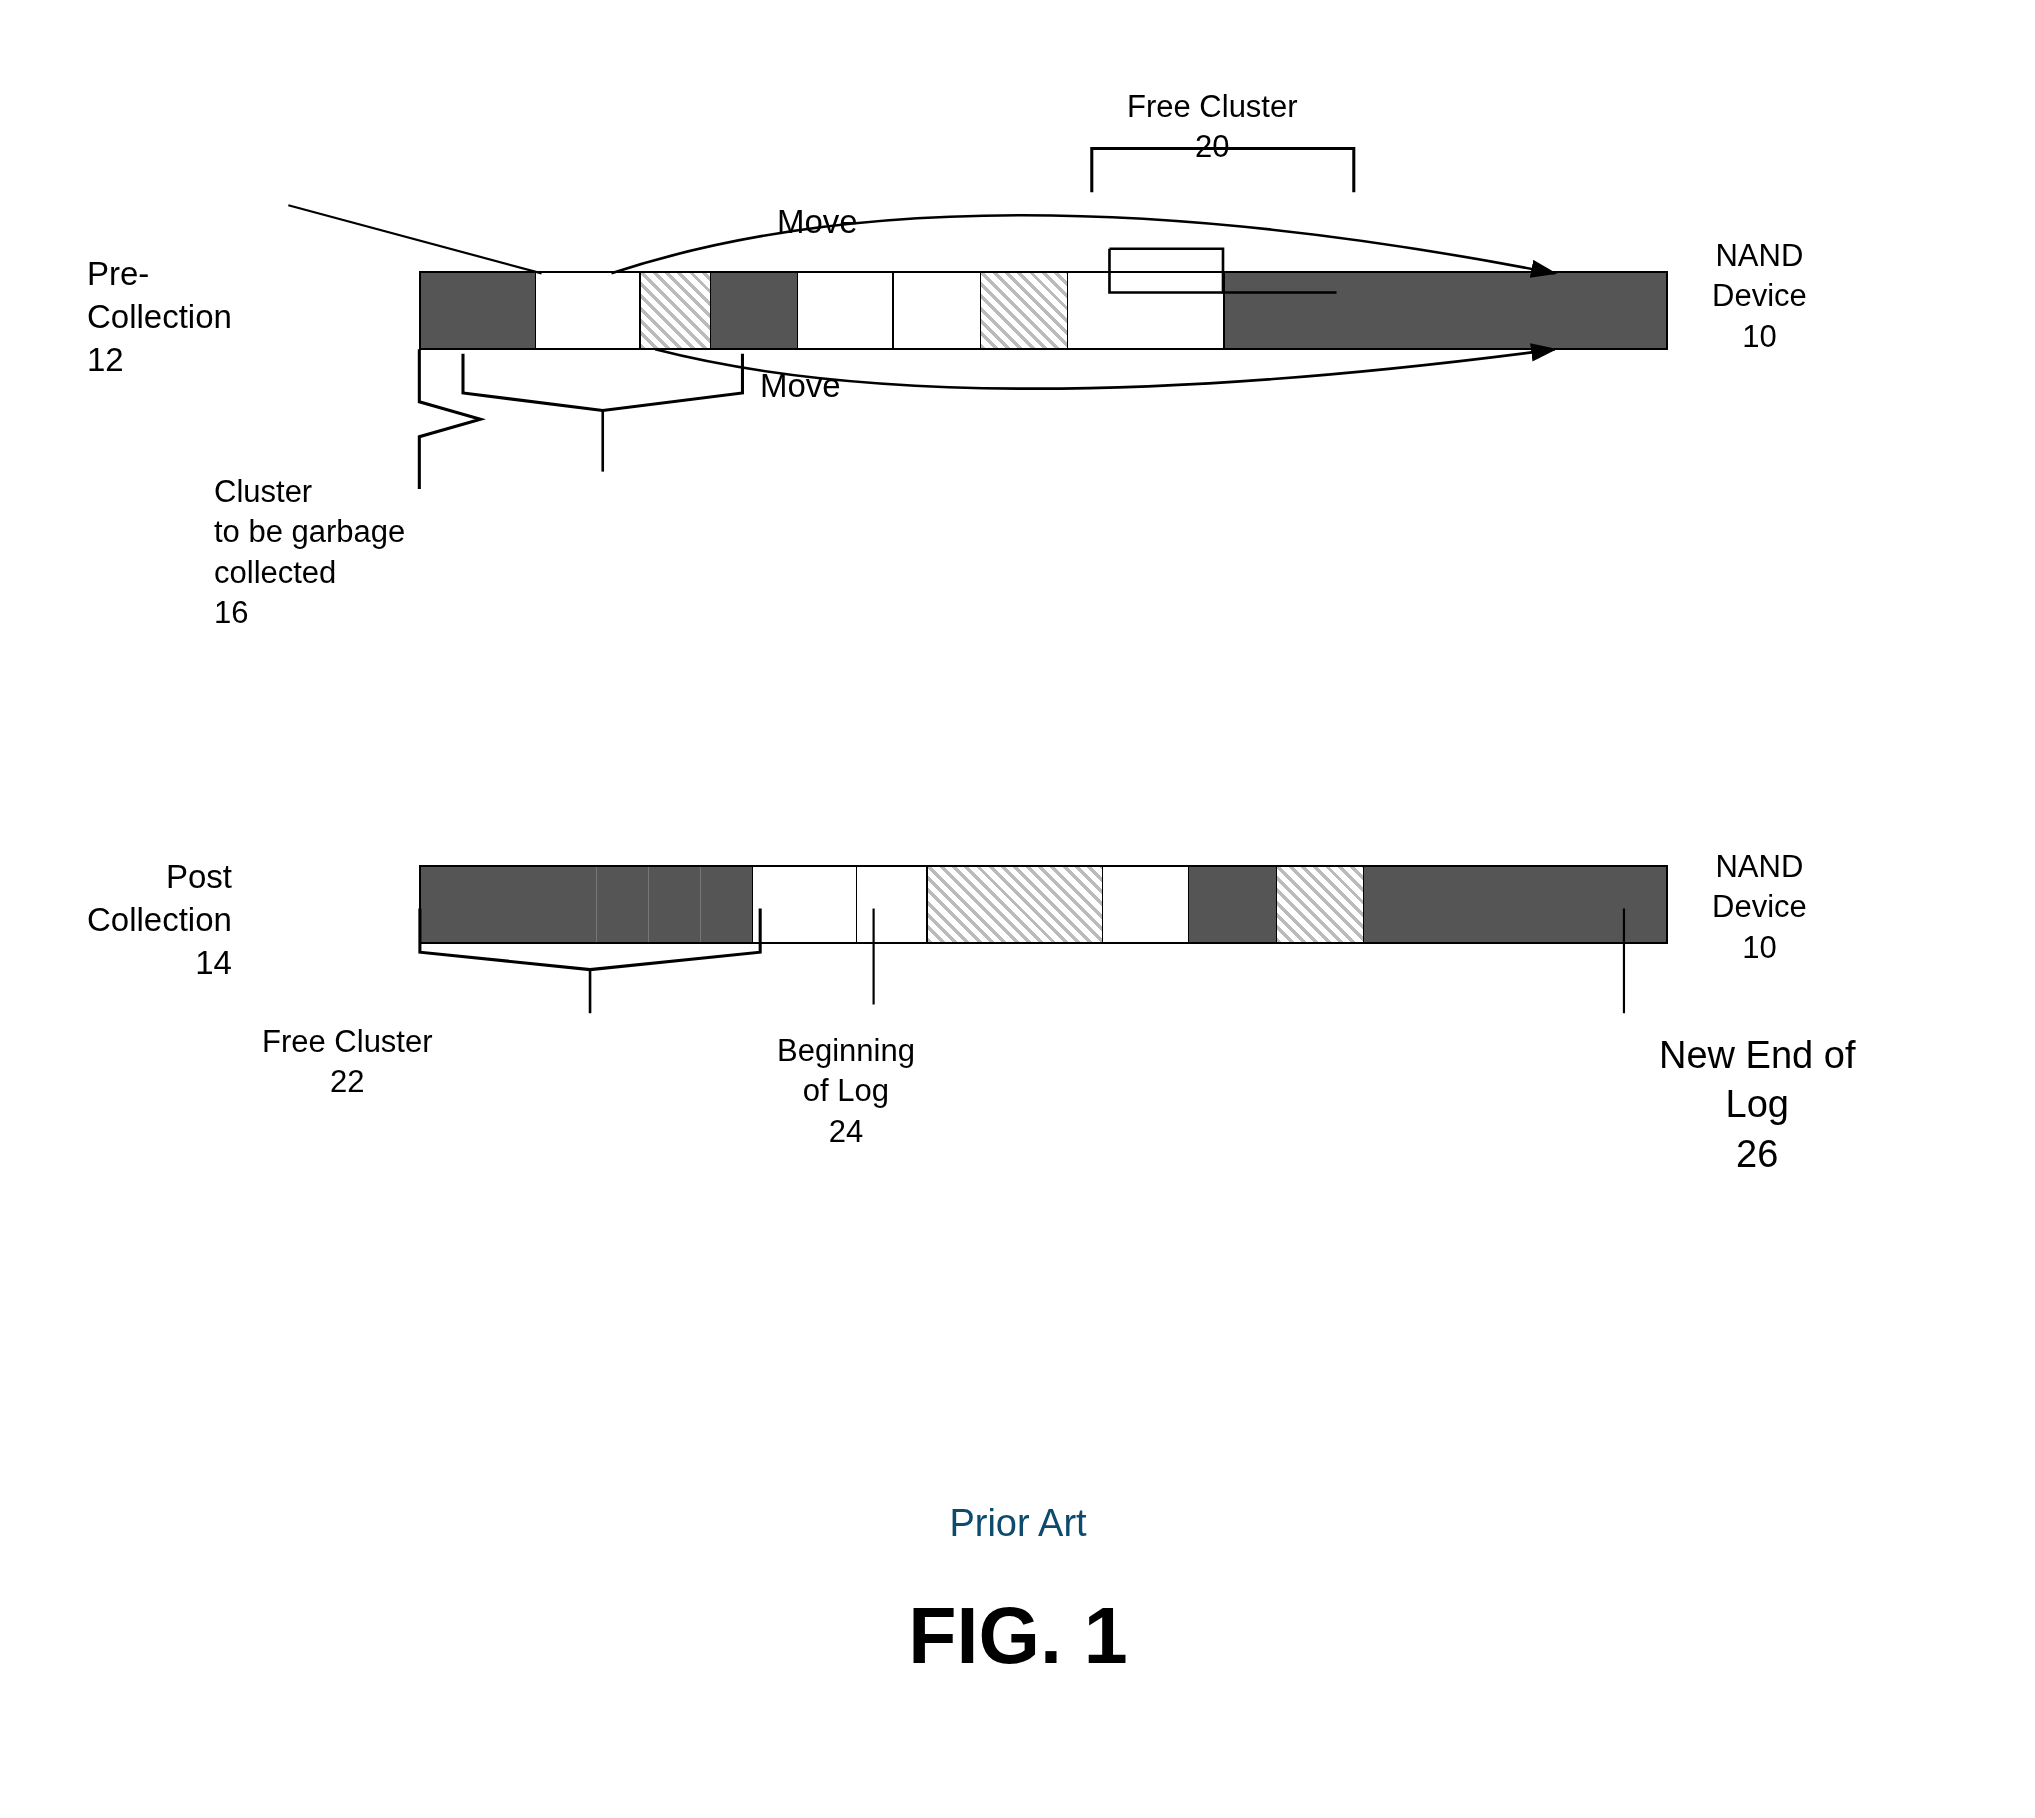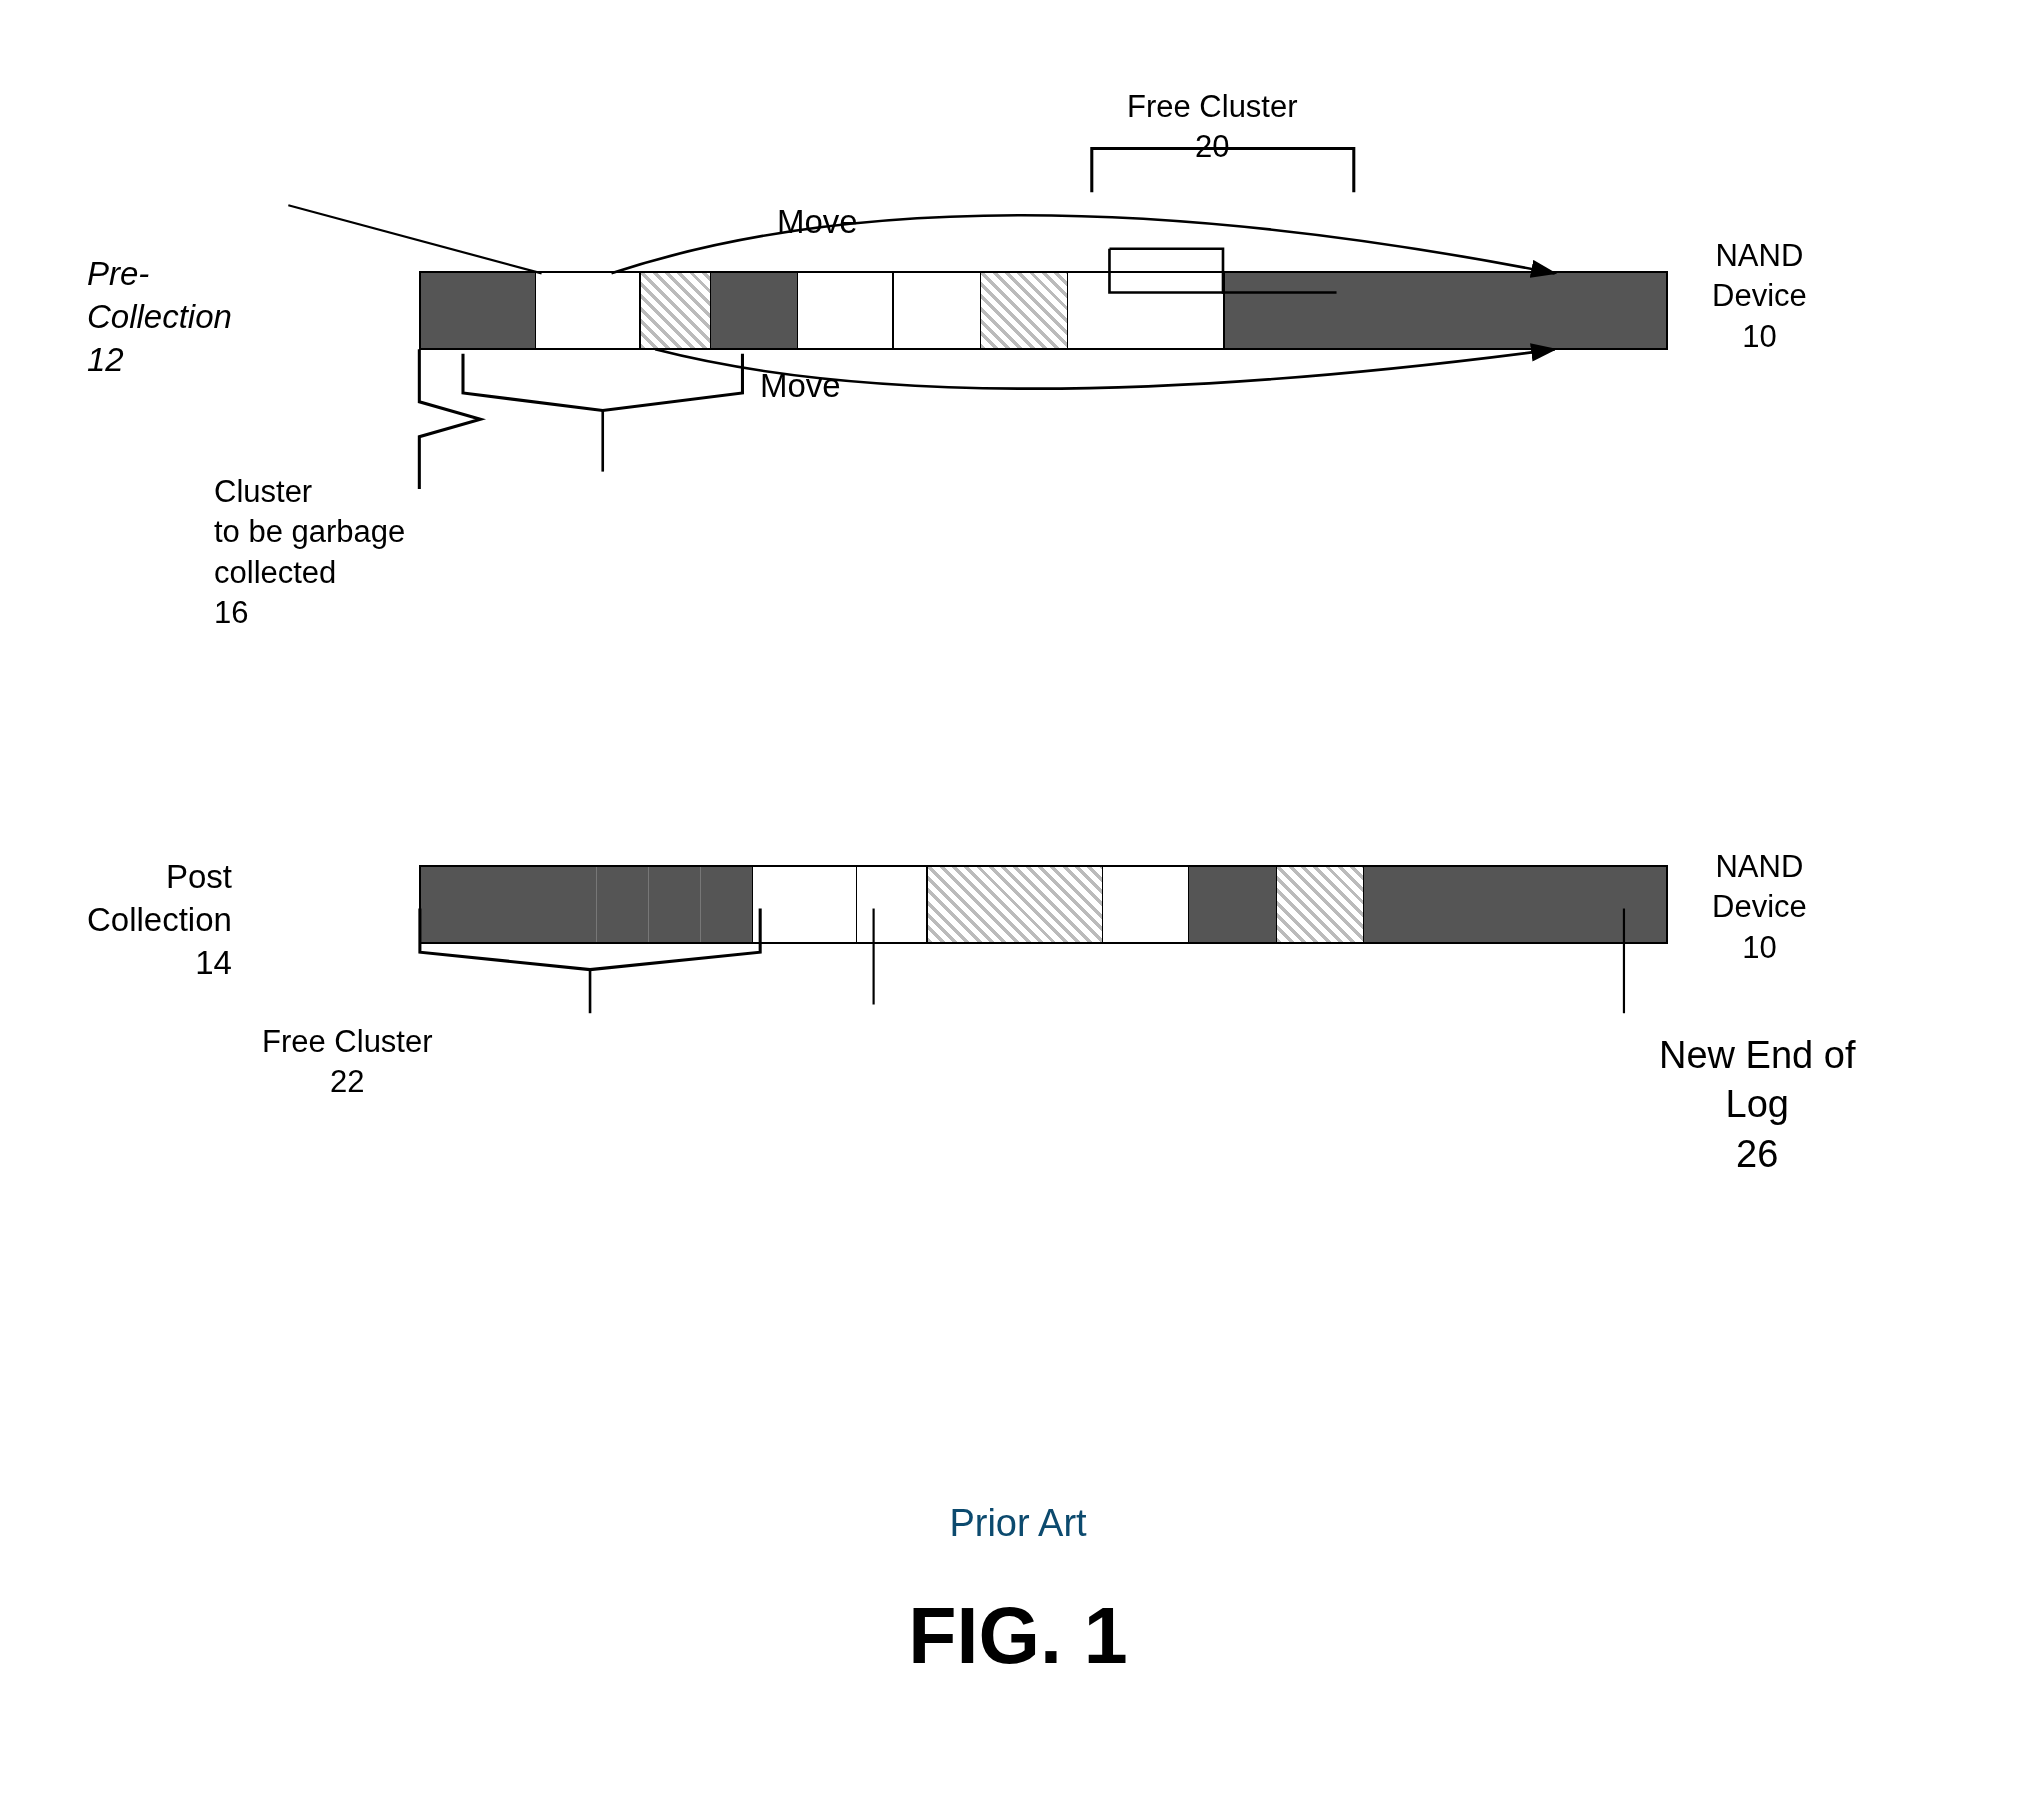--- a/index.html
+++ b/index.html
@@ -20,21 +20,20 @@
 
     
     .pre-collection-label {
       position: absolute;
       top: 253px;
       left: 87px;
       text-align: left;
       font-size: 33px;
       color: #000;
       line-height: 1.3;
-      font-style: italic;
     }
 
     .obsolete-block-label {
       position: absolute;
       top: 87px;
       left: 153px;
       text-align: left;
       font-size: 31px;
       color: #000;
       line-height: 1.3;
@@ -347,20 +346,25 @@
     <div>NAND</div>
     <div>Device</div>
     <div>10</div>
   </div>
 
   <div class="free-cluster-bottom-label">
     <div>Free Cluster</div>
     <div>22</div>
   </div>
 
+  <div class="beginning-of-log-label">
+    <div>Beginning</div>
+    <div>of Log</div>
+    <div>24</div>
+  </div>
 
   <div class="new-end-of-log-label">
     <div>New End of</div>
     <div>Log</div>
     <div>26</div>
   </div>
 
   <svg class="bottom-arrows" viewBox="0 0 2331 400">
 
     <path d="M480,90 L480,140 L675,160 L870,140 L870,90" fill="none" stroke="#000" stroke-width="3.5"></path>

